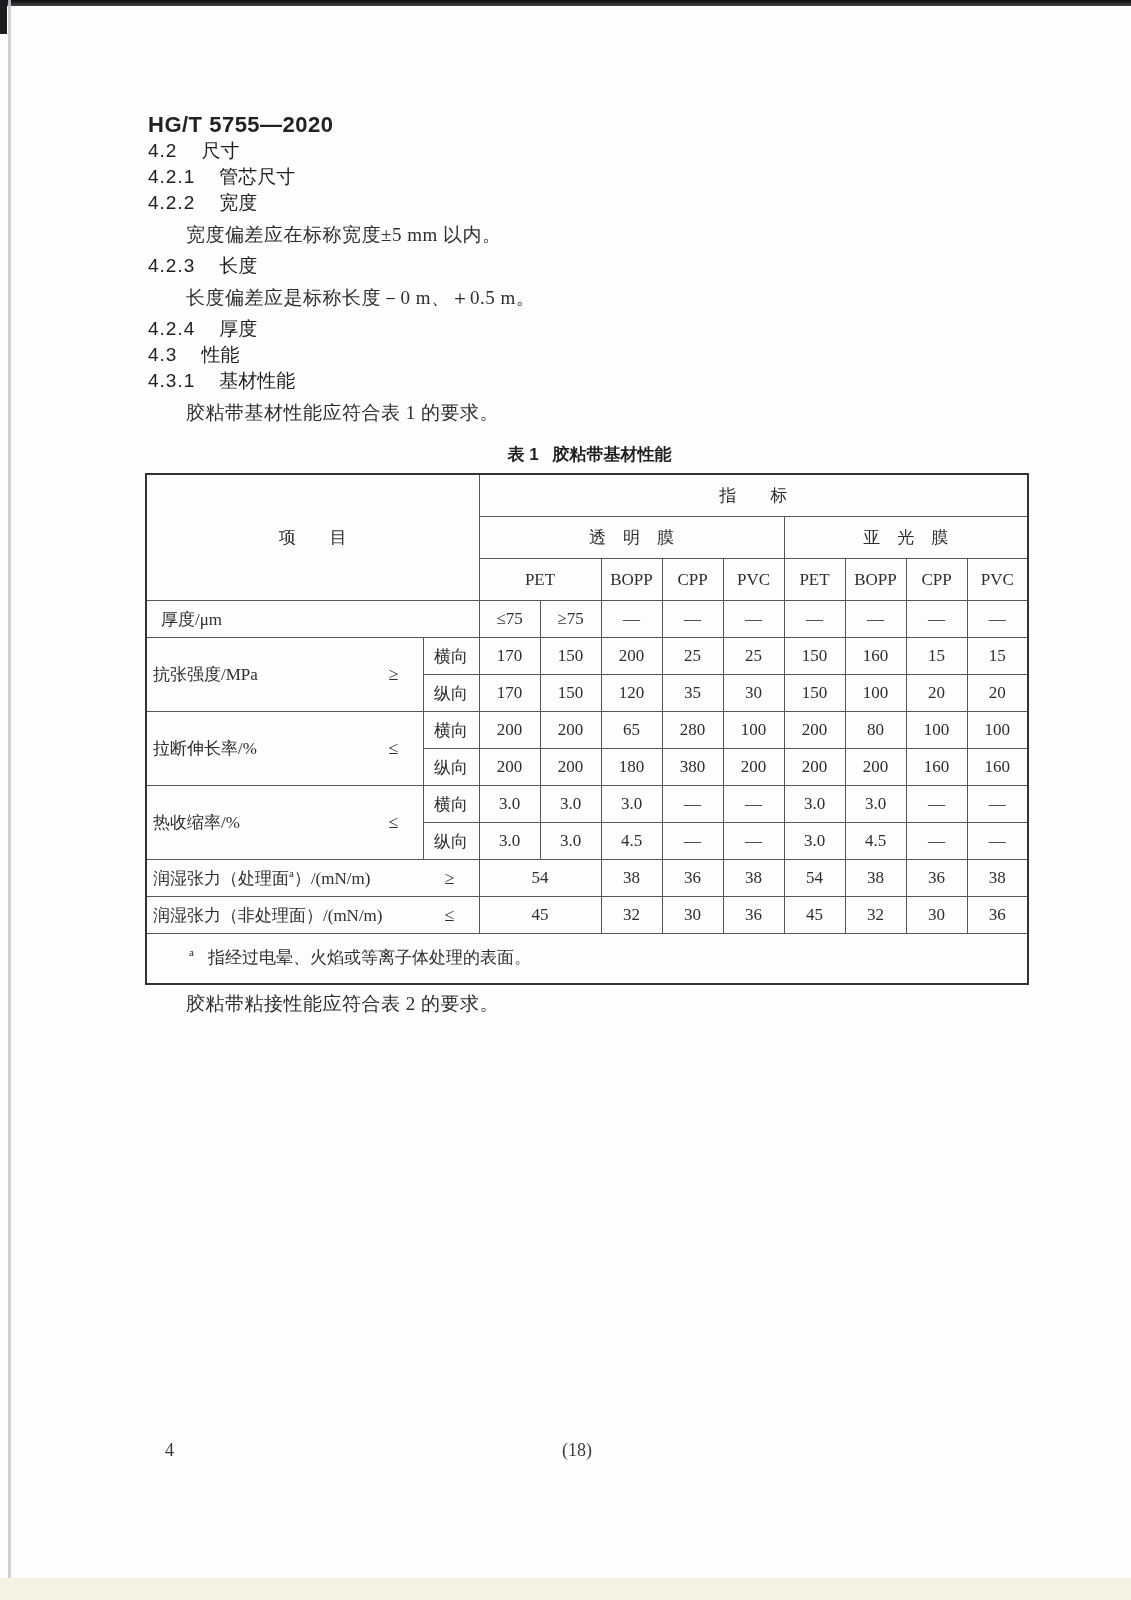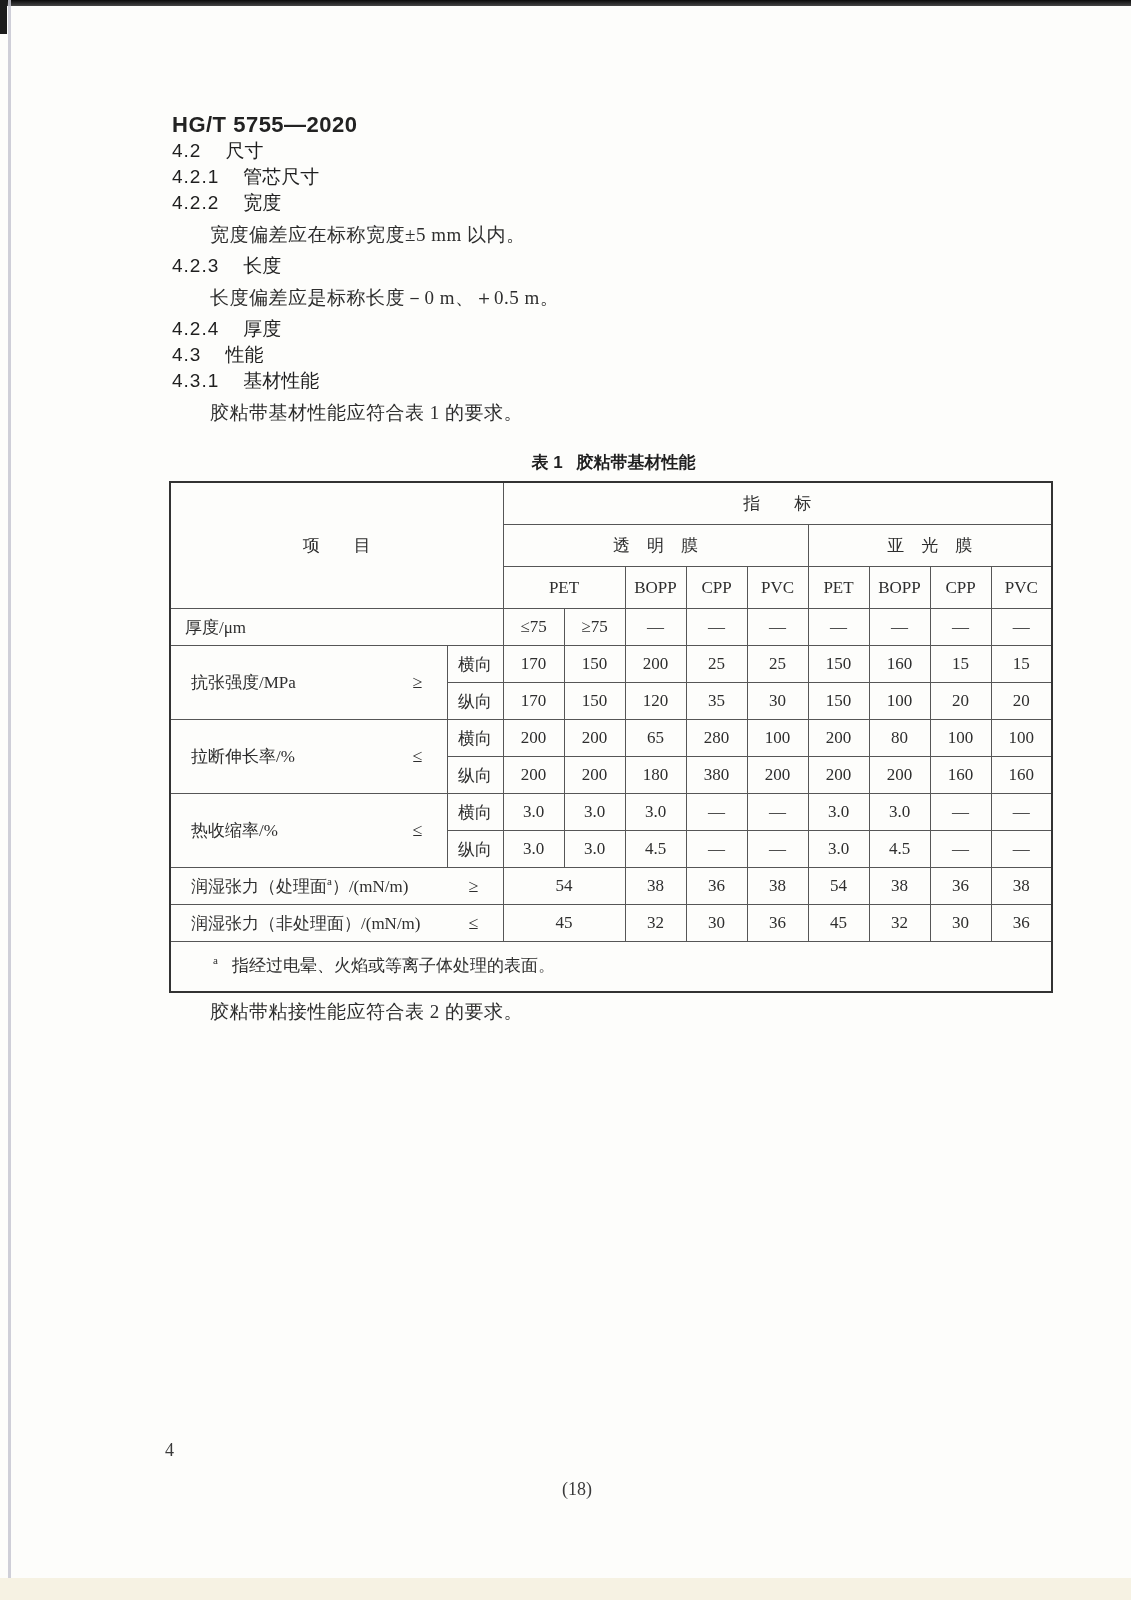--- a/index.html
+++ b/index.html
@@ -10,57 +10,57 @@
   }
   .page{
     position:relative;width:1131px;height:1600px;overflow:hidden;
     background:#fdfdfb;
   }
   
   .scan-top{position:absolute;left:0;top:0;width:100%;height:6px;background:linear-gradient(#0a0a0a,#454545);}
   .scan-corner{position:absolute;left:0;top:0;width:7px;height:34px;background:#1b1b1b;}
   .scan-left-strip{position:absolute;left:8px;top:0;width:3px;height:100%;background:#c7c7d1;opacity:.85;}
   .scan-bottom{position:absolute;left:0;bottom:0;width:100%;height:22px;background:#f6f2e3;}
-  .content{position:absolute;left:172px;top:112px;width:907px;color:#2e2e2e;}
+  .content{position:absolute;left:148px;top:112px;width:907px;color:#2e2e2e;}
   .doc-number{font-family:"Liberation Sans","DejaVu Sans",sans-serif;font-weight:bold;font-size:22px;color:#222;letter-spacing:.5px;}
   h2.sec{font-family:"Liberation Sans","DejaVu Sans",sans-serif;font-weight:normal;font-size:19px;color:#1f1f1f;margin:0;}
   .sec .num{margin-right:24px;letter-spacing:1px;}
   p.body{font-size:19px;line-height:37px;margin:0;text-indent:2em;letter-spacing:.5px;}
   .mt-s42{margin-top:40px;}
   .mt-s421{margin-top:24px;}
   .mt-p421{margin-top:22px;}
   .mt-s422{margin-top:8px;}
   .mt-p422{margin-top:16px;}
   .mt-s423{margin-top:10px;}
   .mt-p423{margin-top:18px;}
   .mt-s424{margin-top:9px;}
   .mt-p424{margin-top:15px;}
   .mt-s43{margin-top:7px;}
   .mt-s431{margin-top:17px;}
   .mt-p431{margin-top:17px;}
-  .mt-cap{margin-top:20px;}
+  .mt-cap{margin-top:12px;}
   .mt-s432{margin-top:16px;}
   .mt-p432{margin-top:18px;}
   .caption{width:883px;text-align:center;font-family:"Liberation Sans","DejaVu Sans",sans-serif;font-weight:bold;font-size:17px;color:#1f1f1f;}
   .caption .cap-label{margin-right:14px;}
   table.t1{
     border-collapse:collapse;table-layout:fixed;width:883px;margin-top:7px;margin-left:-3px;
     font-size:17px;color:#2e2e2e;
   }
   .t1 td{border:1px solid #565656;text-align:center;height:36px;padding:0;vertical-align:middle;}
   .t1{border:2px solid #333;}
   .t1 tr.hdr td{height:41px;}
   .t1 .nmcell{text-align:left;padding-left:14px;margin-left:40px;}
-  .t1 .symflex{display:flex;justify-content:space-between;align-items:center;padding:0 24px 0 20px;}
+  .t1 .symflex{display:flex;justify-content:space-between;align-items:center;padding:0 24px 0 6px;}
   .t1 .symflex .sym{font-size:18px;}
   .t1 td.notecell{text-align:left;height:auto;padding:12px 10px 14px 42px;}
   sup.sup-a{font-size:11px;line-height:0;vertical-align:super;}
   .note-sup{font-size:11px;vertical-align:super;margin-right:14px;}
   .footer-page{position:absolute;left:165px;top:1440px;font-size:18px;color:#3a3a3a;}
-  .footer-center{position:absolute;left:562px;top:1479px;font-size:18px;color:#3a3a3a;}
+  .footer-center{position:absolute;left:562px;top:1440px;font-size:18px;color:#3a3a3a;}
 </style>
 </head>
 <body>
 
 <div class="page">
   <div class="scan-top"></div>
   <div class="scan-corner"></div>
   <div class="scan-left-strip"></div>
   <div class="scan-bottom"></div>
 

